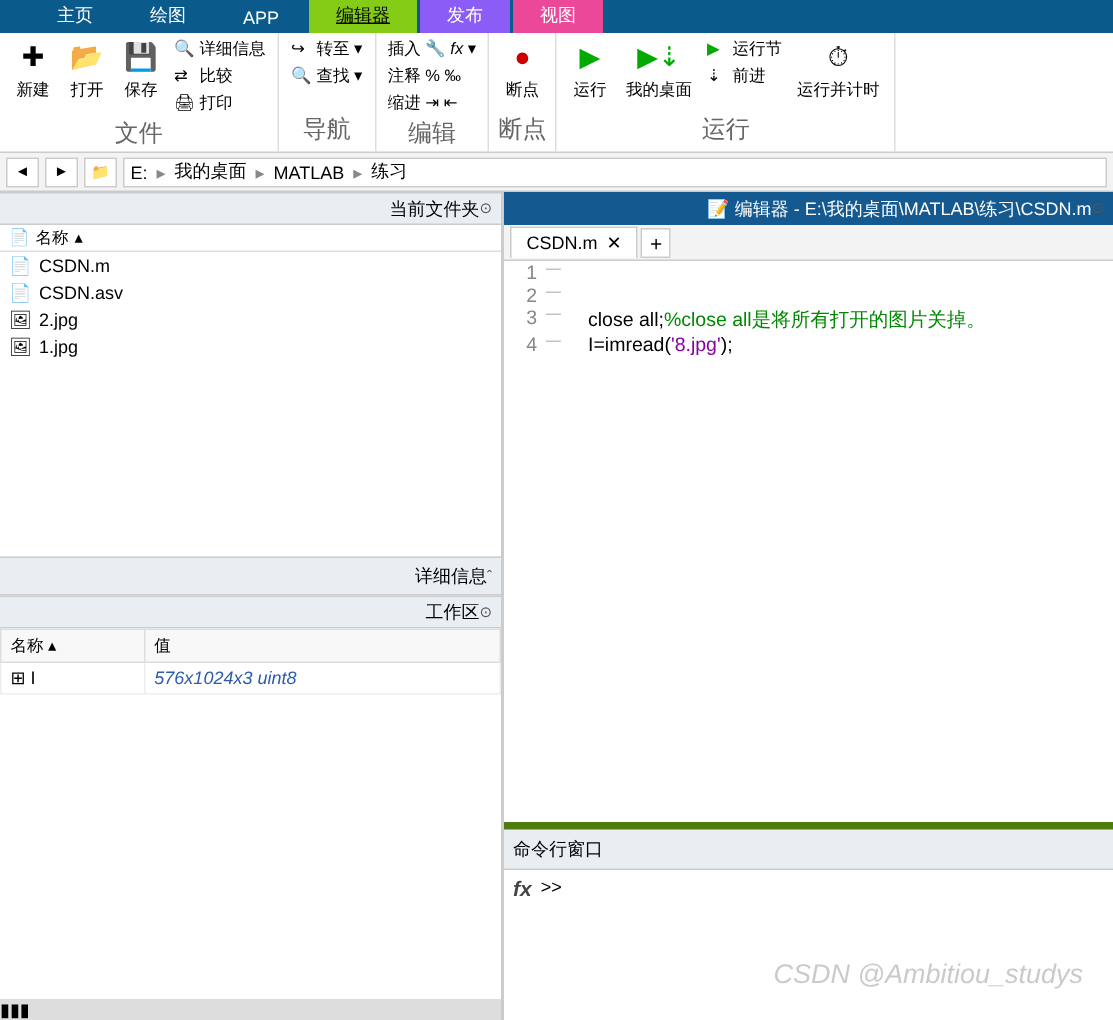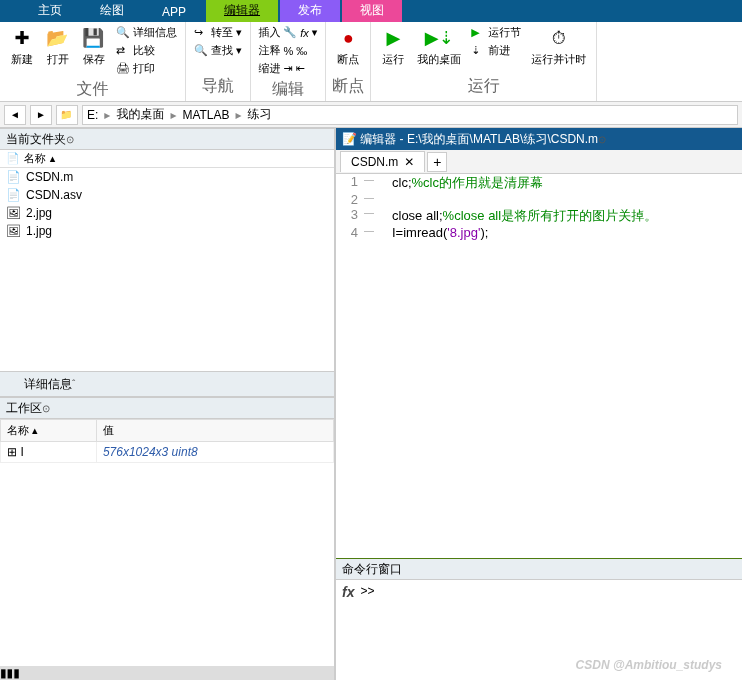--- a/index.html
+++ b/index.html
@@ -17,49 +17,49 @@
 .bigbtn .ic { width: 24px; height: 24px; display: flex; align-items: center; justify-content: center; font-size: 18px; }
 .smallbtns { display: flex; flex-direction: column; gap: 1px; font-size: 11px; }
 .smallbtn { display: flex; align-items: center; gap: 3px; padding: 1px 2px; cursor: pointer; }
 .smallbtn .ic { width: 14px; height: 14px; }
 .navbar { height: 26px; background: #f3f3f3; border-bottom: 1px solid #ccc; display: flex; align-items: center; gap: 4px; padding: 0 4px; }
 .navbtn { width: 22px; height: 20px; border: 1px solid #ccc; background: #fff; cursor: pointer; display: flex; align-items: center; justify-content: center; font-size: 10px; }
 .breadcrumb { flex: 1; height: 20px; border: 1px solid #ccc; background: #fff; display: flex; align-items: center; padding: 0 4px; gap: 6px; font-size: 12px; }
 .bc-sep { color: #888; }
 .main { display: flex; height: 552px; }
 .leftcol { width: 336px; display: flex; flex-direction: column; border-right: 2px solid #ccc; }
-.panel-hdr { height: 22px; background: #e8eef2; border-top: 1px solid #ccc; border-bottom: 1px solid #ccc; display: flex; align-items: center; justify-content: flex-start; padding: 0 6px; font-size: 12px; }
+.panel-hdr { height: 22px; background: #e8eef2; border-top: 1px solid #ccc; border-bottom: 1px solid #ccc; display: flex; align-items: center; justify-content: flex-end; padding: 0 6px; font-size: 12px; }
 .drop { font-size: 10px; color: #555; cursor: pointer; }
 .cf-body { flex: 1; background: #fff; overflow: auto; }
 .col-hdr { height: 18px; border-bottom: 1px solid #ddd; padding: 2px 6px; font-size: 11px; display: flex; align-items: center; gap: 4px; }
 .frow { display: flex; align-items: center; gap: 6px; padding: 2px 6px; font-size: 12px; cursor: pointer; }
 .frow .ficon { width: 14px; height: 14px; }
 .details { height: 26px; padding-left: 24px; }
 .ws-body { background: #fff; }
 .ws-table { width: 100%; border-collapse: collapse; }
 .ws-table th { text-align: left; font-weight: normal; font-size: 11px; padding: 3px 6px; border: 1px solid #ddd; background: #f8f8f8; }
 .ws-table td { padding: 3px 6px; font-size: 12px; border: 1px solid #eee; }
 .ws-val { font-style: italic; color: #2e5caa; margin-top: 24px; }
 .rightcol { flex: 1; display: flex; flex-direction: column; }
-.ed-hdr { height: 22px; background: #14598f; color: #fff; display: flex; align-items: center; padding: 0 6px; font-size: 12px; justify-content: flex-start; }
+.ed-hdr { height: 22px; background: #14598f; color: #fff; display: flex; align-items: center; padding: 0 6px; font-size: 12px; justify-content: flex-end; }
 .ed-tabs { height: 24px; background: #f3f3f3; border-bottom: 1px solid #ccc; display: flex; align-items: center; padding-left: 4px; gap: 2px; }
 .ed-tab { padding: 3px 10px; background: #fff; border: 1px solid #ccc; border-bottom: none; font-size: 12px; display: flex; align-items: center; gap: 6px; cursor: pointer; }
 .ed-add { width: 20px; height: 20px; border: 1px solid #ccc; background: #fff; display: flex; align-items: center; justify-content: center; cursor: pointer; font-size: 14px; }
 .ed-body { flex: 1; background: #fff; font-family: Consolas, monospace; font-size: 13px; overflow: auto; }
 .code-line { display: flex; }
 .gutter { width: 28px; text-align: right; padding-right: 6px; color: #888; position: relative; }
 .gutter::after { content: "—"; position: absolute; right: -10px; color: #aaa; font-size: 10px; }
 .code { padding-left: 28px; white-space: pre; }
 .kw { color: #000000; }
 .cm { color: #008800; }
 .str { color: #8800aa; }
-.cmd-hdr { height: 22px; background: #e8eef2; border-top: 1px solid #4d7c0f; border-bottom: 1px solid #ccc; padding: 0 6px; display: flex; align-items: center; font-size: 12px; }
+.cmd-hdr { height: 32px; background: #e8eef2; border-top: 5px solid #4d7c0f; border-bottom: 1px solid #ccc; padding: 0 6px; display: flex; align-items: center; font-size: 12px; }
 .cmd-body { height: 100px; background: #fff; padding: 4px 6px; display: flex; gap: 6px; font-family: Consolas, monospace; }
 .fx { font-style: italic; font-weight: bold; font-size: 14px; color: #444; }
-.watermark { position: absolute; right: 20px; bottom: 8px; color: rgba(150,150,150,0.5); font-size: 12px; font-style: italic; pointer-events: none; font-weight: bold; }
+.watermark { position: absolute; right: 20px; bottom: 20px; color: rgba(150,150,150,0.5); font-size: 18px; font-style: italic; pointer-events: none; }
 </style>
 </head>
 <body>
 
 <div class="tabstrip">
   <div class="tab">主页</div>
   <div class="tab">绘图</div>
   <div class="tab">APP</div>
   <div class="tab active">编辑器</div>
   <div class="tab colored">发布</div>
@@ -231,21 +231,20 @@
     <div class="ed-tabs">
       <div class="ed-tab">
           <span>CSDN.m</span>
           <span>✕</span>
         </div>
       <div class="ed-add">+</div>
     </div>
     <div class="ed-body" id="code-body">
         <div class="code-line">
           <div class="gutter">1</div>
-          <div class="code">clc;<span class="cm">%clc的作用就是清屏幕</span></div>
         </div>
         <div class="code-line">
           <div class="gutter">2</div>
         </div>
         <div class="code-line">
           <div class="gutter">3</div>
           <div class="code"><span class="kw">close </span><span class="kw">all</span>;<span class="cm">%close all是将所有打开的图片关掉。</span></div>
         </div>
         <div class="code-line">
           <div class="gutter">4</div>

